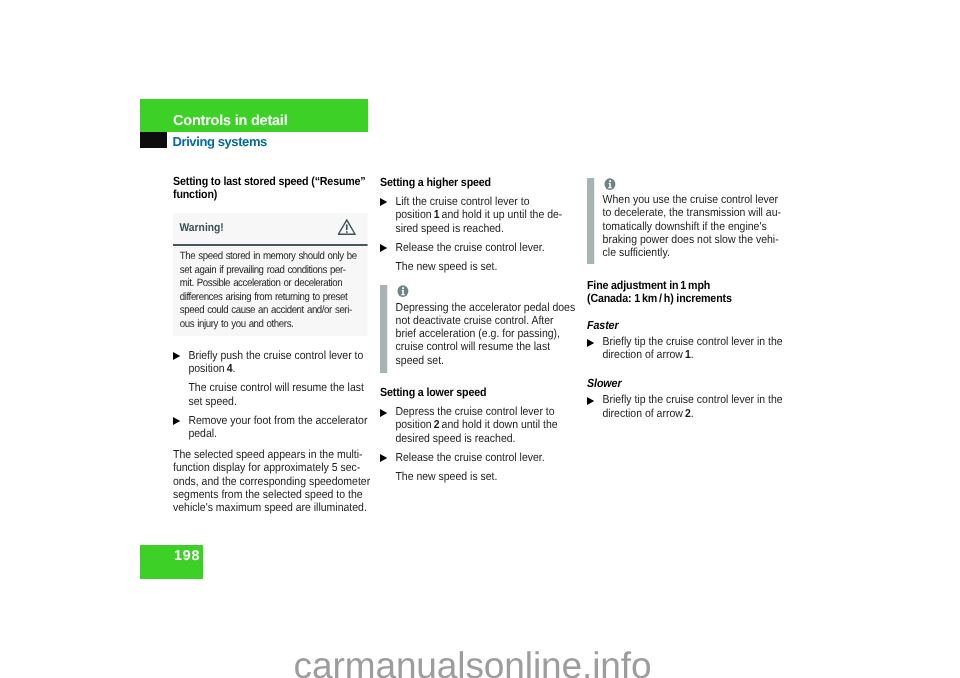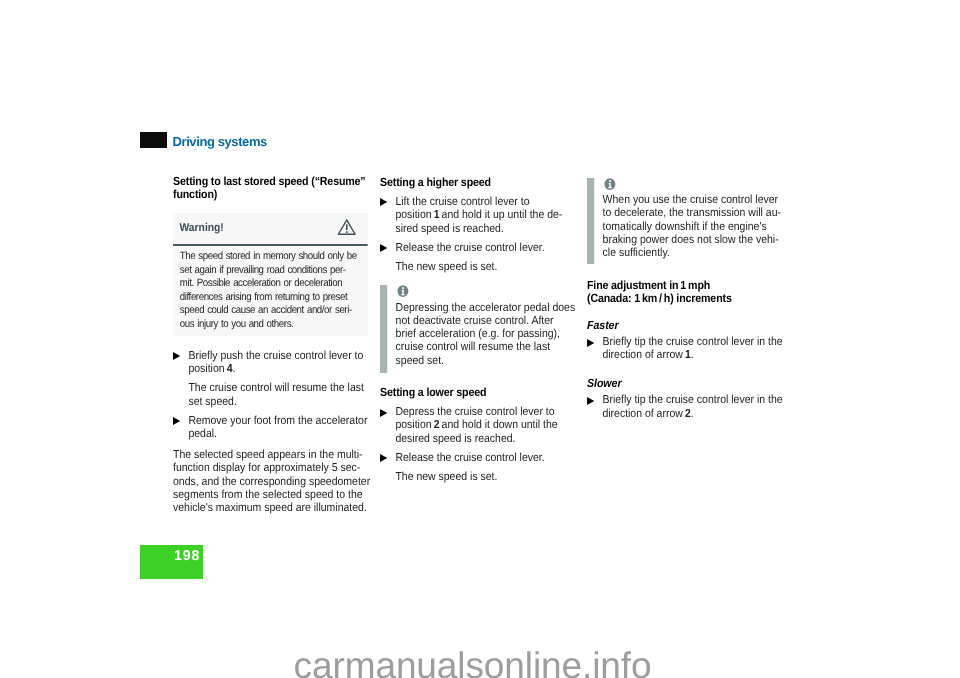--- a/index.html
+++ b/index.html
@@ -101,20 +101,23 @@
   .watermark {
     position:absolute; left:0; top:645px; width:945px; text-align:center;
     font-size:37px; color:#9d9d9d; letter-spacing:-0.1px;
   }
 </style>
 </head>
 <body>
 
 <div class="page">
 
+  <div class="chapter-bar">
+    <div class="label">Controls in detail</div>
+  </div>
   <div class="section-marker"></div>
   <div class="section-title">Driving systems</div>
 
   <div class="col col1">
 
     <div class="head blk first">
         <span class="ln">Setting to last stored speed (“Resume”</span>
         <span class="ln">function)</span>
       </div>
 

